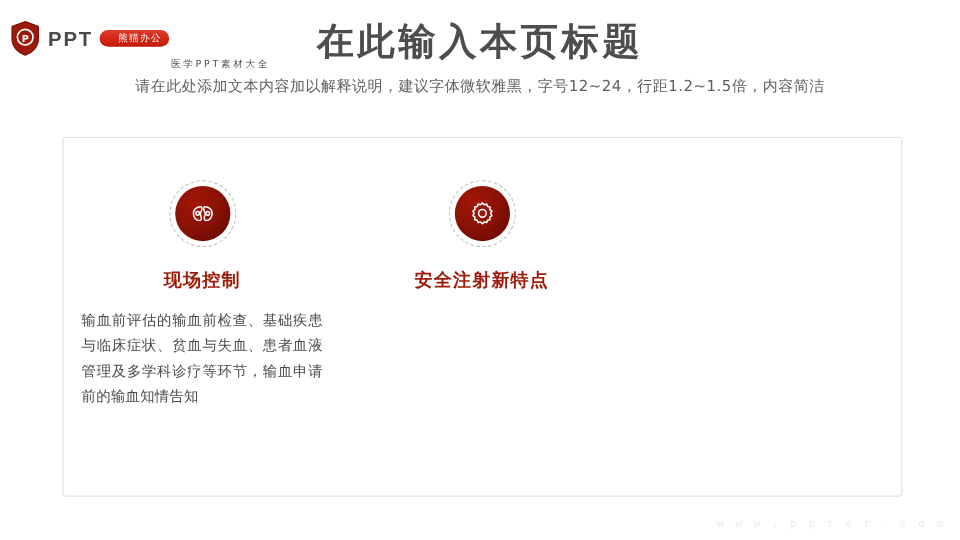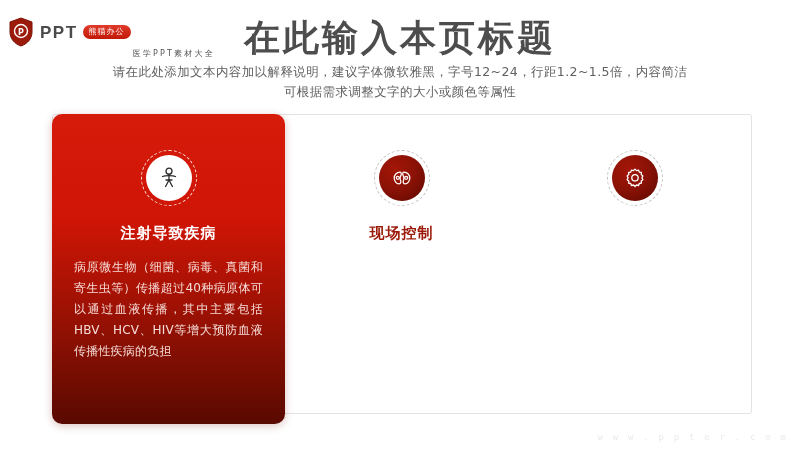--- a/index.html
+++ b/index.html
@@ -14,33 +14,33 @@
   #logo .shield{width:26px;height:30px;position:relative;flex:0 0 auto;}
   #logo .shield svg{display:block;width:26px;height:30px;}
   #logo .words{display:flex;flex-direction:row;gap:2px;text-align:center;}
   #logo .row1{display:flex;align-items:center;gap:5px;}
   #logo .ppt{
     font-size:17px;font-weight:bold;letter-spacing:1.5px;color:#4a4a4a;
     font-family:"Liberation Sans",sans-serif;line-height:1;
   }
   #logo .badge{
     background:linear-gradient(180deg,#e03a2a 0%,#c21807 100%);
-    color:#ffffff;font-size:8px;line-height:1;padding:3px 6px 3px 6px;
+    color:#ffffff;font-size:8px;line-height:1;padding:3px 6px 3px 16px;
     border-radius:8px;letter-spacing:1px;white-space:nowrap;
     font-family:"DejaVu Sans",sans-serif;
   }
   #logo .row2{
     font-size:8px;color:#555;letter-spacing:2.2px;line-height:1;
     white-space:nowrap;font-family:"DejaVu Sans",sans-serif;margin-top:44px;
   }
 
   
   #page-title{
     position:absolute;left:0;right:0;top:14px;text-align:center;
-    font-size:36px;font-weight:bold;color:#4d4d4d;letter-spacing:3px;
+    font-size:31px;font-weight:bold;color:#4d4d4d;letter-spacing:3px;
     font-family:Liberation Sans, sans-serif;
   }
   #subtitle{
     position:absolute;left:0;right:0;top:62px;text-align:center;
     color:#5f5f5f;font-size:12.5px;line-height:20px;letter-spacing:.4px;
     font-family:"DejaVu Sans",sans-serif;
   }
   #subtitle div{white-space:nowrap;}
 
   
@@ -110,75 +110,59 @@
       <span class="badge">熊猫办公</span>
     </span>
     <span class="row2">医学PPT素材大全</span>
   </span>
 </div>
 
 <div id="page-title">在此输入本页标题</div>
 
 <div id="subtitle">
   <div>请在此处添加文本内容加以解释说明，建议字体微软雅黑，字号12~24，行距1.2~1.5倍，内容简洁</div>
-  <div>可根据需求调整文字的大小或颜色等属性</div>
 </div>
 
 <div id="panel"></div>
 
 <div id="cards">
 
-  <div class="card featured">
-    <div class="icon-wrap">
-      <span class="ring"></span>
-      <span class="disc white">
-        <svg width="24" height="24" viewBox="0 0 24 24" fill="none" stroke="#2b2b2b" stroke-width="1.3" stroke-linecap="round" stroke-linejoin="round">
-          <circle cx="12" cy="5.2" r="3"></circle>
-          <path d="M12 8.3 V14"></path>
-          <path d="M5.5 10.5 C8 9.3 16 9.3 18.5 10.5"></path>
-          <path d="M12 14 L8.6 20.5"></path>
-          <path d="M12 14 L15.4 20.5"></path>
-          <path d="M9 14 H15"></path>
-        </svg>
-      </span>
-    </div>
-    <div class="card-title">注射导致疾病</div>
-    <div class="card-body">病原微生物（细菌、病毒、真菌和寄生虫等）传播超过40种病原体可以通过血液传播，其中主要包括HBV、HCV、HIV等增大预防血液传播性疾病的负担</div>
-  </div>
 
   <div class="card plain">
     <div class="icon-wrap">
       <span class="ring dark"></span>
       <span class="disc red">
         <svg width="24" height="24" viewBox="0 0 24 24" fill="none" stroke="#ffffff" stroke-width="1.25" stroke-linecap="round" stroke-linejoin="round">
           <path d="M10.2 6.2 C6.4 6.2 4.2 9 4.2 12 C4.2 15 6.4 17.8 9 17.8
                    C11 17.8 11.2 15.8 10.4 14 C9.8 12.6 9.9 11.2 10.7 9.9
                    C11.5 8.5 11.6 6.2 10.2 6.2 Z"></path>
           <path d="M13.8 6.2 C17.6 6.2 19.8 9 19.8 12 C19.8 15 17.6 17.8 15 17.8
                    C13 17.8 12.8 15.8 13.6 14 C14.2 12.6 14.1 11.2 13.3 9.9
                    C12.5 8.5 12.4 6.2 13.8 6.2 Z"></path>
           <circle cx="7.8" cy="11.8" r="1.5"></circle>
           <circle cx="16.2" cy="11.8" r="1.5"></circle>
         </svg>
       </span>
     </div>
     <div class="card-title">现场控制</div>
+    <div class="card-body">输血前评估的输血前检查、基础疾患与临床症状、贫血与失血、患者血液管理及多学科诊疗等环节，输血申请前的输血知情告知</div>
   </div>
 
   <div class="card plain">
     <div class="icon-wrap">
       <span class="ring dark"></span>
       <span class="disc red">
         <svg width="24" height="24" viewBox="0 0 24 24" fill="none" stroke="#ffffff" stroke-width="1.3" stroke-linecap="round" stroke-linejoin="round">
           <path d="M12 3.1 L13.5 4.6 L15.6 4.1 L16.3 6.1 L18.4 6.5 L18.2 8.6
                    L19.9 9.9 L18.9 11.8 L19.9 13.7 L18.2 15 L18.4 17.1 L16.3 17.5
                    L15.6 19.5 L13.5 19 L12 20.5 L10.5 19 L8.4 19.5 L7.7 17.5
                    L5.6 17.1 L5.8 15 L4.1 13.7 L5.1 11.8 L4.1 9.9 L5.8 8.6
                    L5.6 6.5 L7.7 6.1 L8.4 4.1 L10.5 4.6 Z"></path>
           <circle cx="12" cy="11.8" r="3.2"></circle>
         </svg>
       </span>
     </div>
+    <div class="card-title">安全注射新特点</div>
   </div>
 
 </div>
 
 <div id="watermark">w w w . p p t e r . c o m</div>
 
 </body></html>

